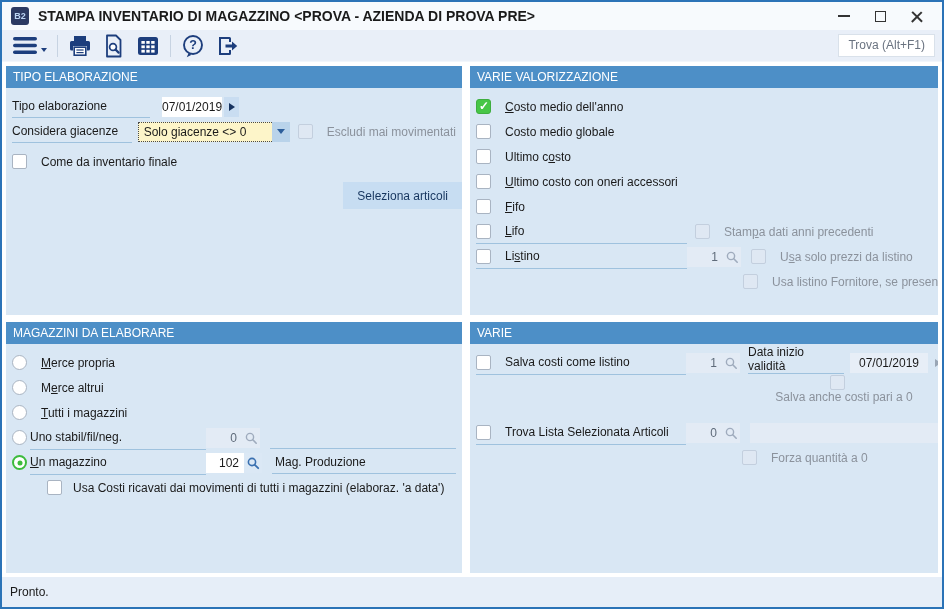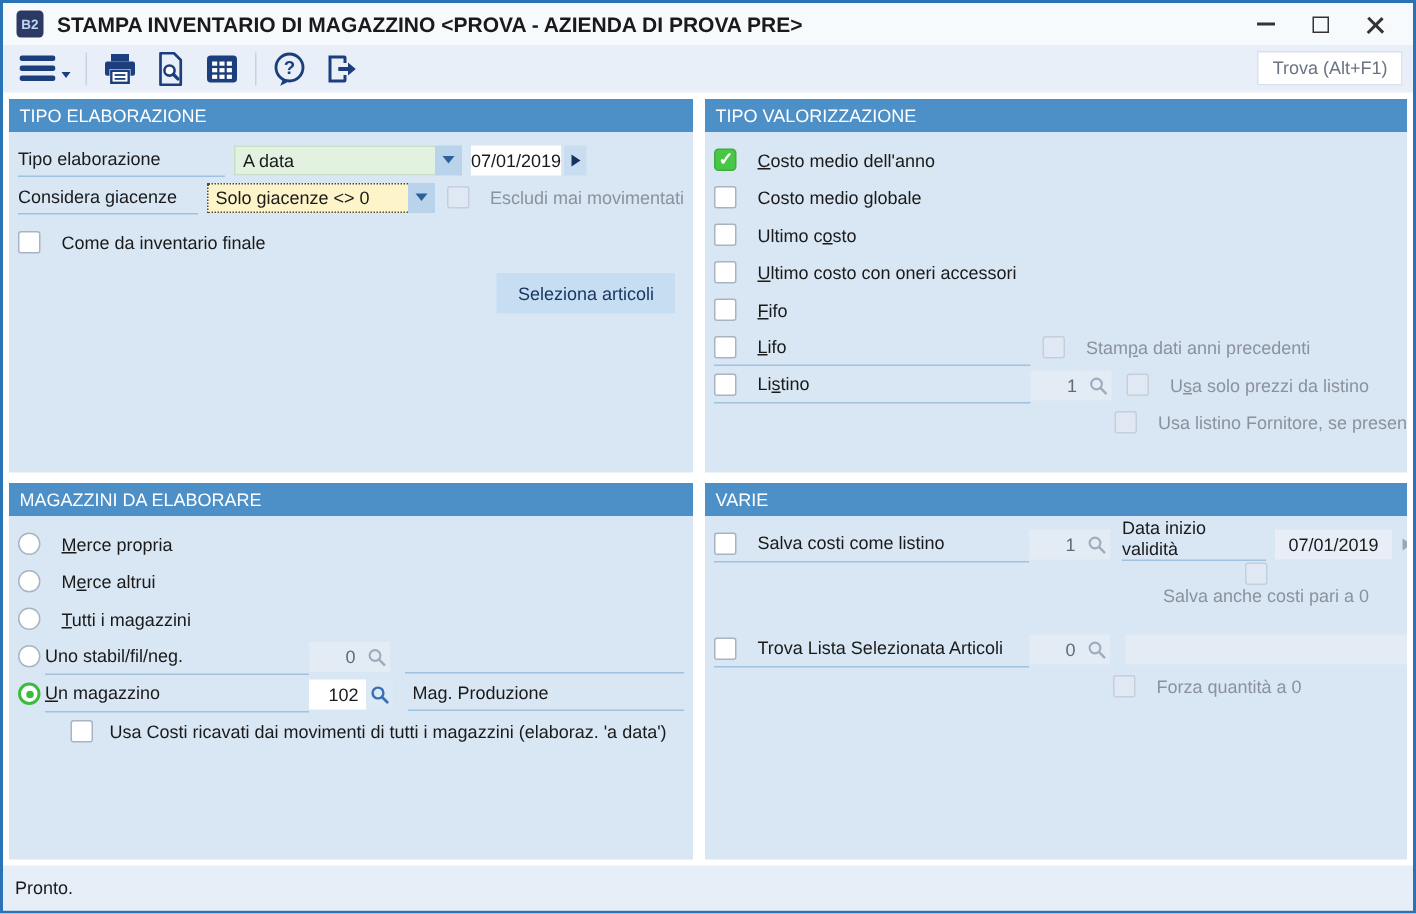--- a/index.html
+++ b/index.html
@@ -83,21 +83,21 @@
   .numfield { height:20px; text-align:right; padding:0 5px; line-height:20px; flex:none; }
   .numfield.white { background:#ffffff; width:38px; }
   .numfield.dis { background:#e3ebf5; color:#5f6b7a; width:36px; }
   .lensbtn { width:18px; height:20px; display:flex; align-items:center; justify-content:center; flex:none; }
   .lensbtn.en { background:#dbe8f5; color:#3a70b0; }
   .lensbtn.dis { background:#e3ebf5; color:#9fabbd; }
   .flexline { flex:1; height:22px; border-bottom:1px solid #9fc2de; margin-left:10px;
               display:flex; align-items:center; padding:0 3px; }
   .emptyfield { width:190px; height:20px; background:#e3ebf5; flex:none; }
   .btn { background:#c7ddf2; color:#17365f; height:27px; padding:11px 14px; display:flex; align-items:center;
-         margin-left:auto; margin-right:12px; margin-top:8px; flex:none; }
+         margin-left:auto; margin-right:0; margin-top:8px; flex:none; }
   .spacer20 { height:20px; flex:none; }
 
   
   .tvleft { width:211px; height:25px; display:flex; align-items:center; flex:none; }
   .mglabel { width:176px; height:25px; display:flex; align-items:center; margin-left:3px; flex:none; }
   .valeft { width:210px; height:25px; display:flex; align-items:center; flex:none; }
   .valbl { width:96px; height:22px; display:flex; align-items:flex-end; margin-left:8px; flex:none; }
 
   u { text-decoration:underline; text-underline-offset:1px; }
 
@@ -184,26 +184,20 @@
 
   <div class="content">
 
     <div class="panel">
       <div class="phead">TIPO ELABORAZIONE</div>
       <div class="pbody">
         <div class="row">
           <div class="labelbox ul w138">
               <span>Tipo elaborazione</span>
             </div>
-          <div class="dd green">
-            <span class="ddtext">A data</span>
-            <span class="ddarrow">
-                <span class="tri-d"></span>
-              </span>
-          </div>
           <span class="datefield">07/01/2019</span>
           <span class="datebtn">
               <span class="tri-r"></span>
             </span>
         </div>
         <div class="row">
           <div class="labelbox ul w138">
               <span>Considera giacenze</span>
             </div>
           <div class="dd yellow">
@@ -217,21 +211,21 @@
         </div>
         <div class="row" style="margin-top:5px;">
           <span class="cb"></span>
           <span class="lblgap">Come da inventario finale</span>
         </div>
         <div class="btn">Seleziona articoli</div>
       </div>
     </div>
 
     <div class="panel">
-      <div class="phead">TIPO VALORIZZAZIONE</div>
+      <div class="phead">VARIE VALORIZZAZIONE</div>
       <div class="pbody">
         <div class="row">
           <span class="cb checked"></span>
           <span class="lblgap"><u>C</u>osto medio dell'anno</span>
         </div>
         <div class="row">
           <span class="cb"></span>
           <span class="lblgap">Costo medio <u>g</u>lobale</span>
         </div>
         <div class="row">

